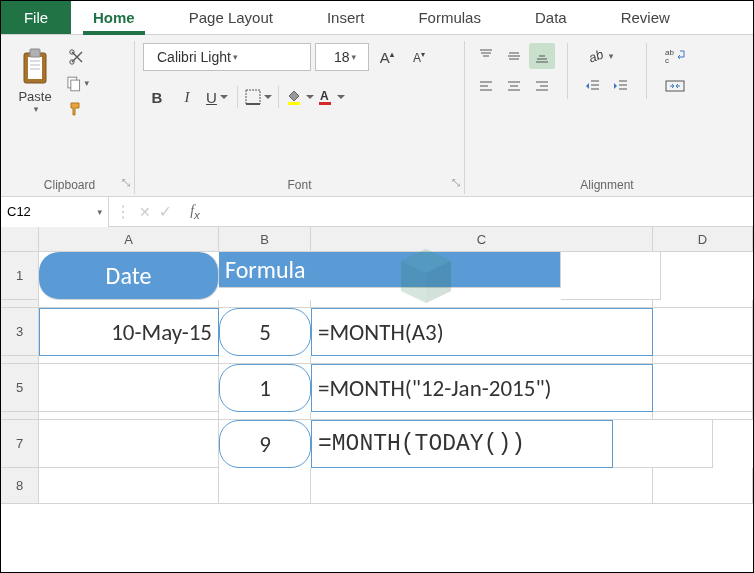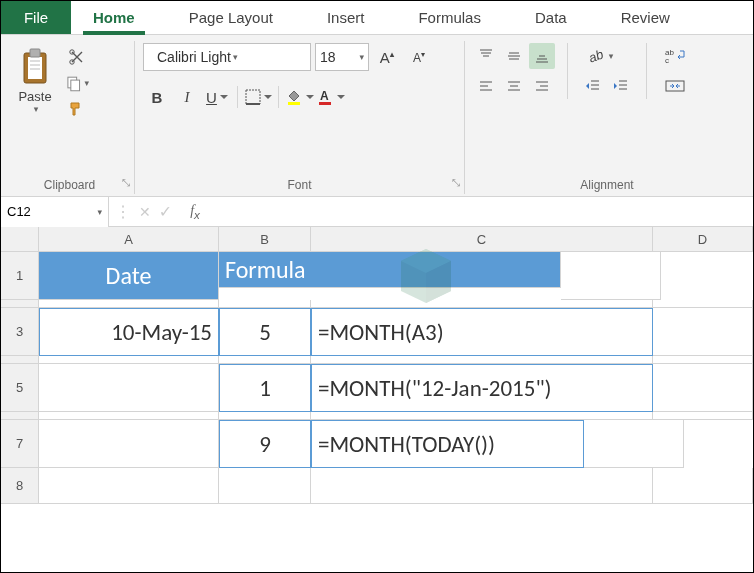--- a/index.html
+++ b/index.html
@@ -12,21 +12,21 @@
   .ribbon { background: #f3f3f3; border-bottom: 1px solid #d4d4d4; display: flex; padding: 6px 4px 2px 4px; height: 162px; }
   .group { border-right: 1px solid #d4d4d4; display: flex; flex-direction: column; justify-content: space-between; padding: 2px 8px 0 8px; }
   .group-body { display: flex; align-items: flex-start; gap: 4px; flex: 1; }
   .group-label { text-align: center; font-size: 12px; color: #666; padding: 3px 0 2px 0; position: relative; }
   .group-label .launcher { position: absolute; right: -4px; top: 2px; font-size: 10px; color: #888; cursor: pointer; }
   .btn-col { display: flex; flex-direction: column; align-items: center; justify-content: flex-start; padding: 2px 4px; gap: 2px; }
   .paste-large { width: 44px; display: flex; flex-direction: column; align-items: center; cursor: pointer; padding: 4px 2px; }
   .tiny-btn { width: 24px; height: 24px; display: flex; align-items: center; justify-content: center; cursor: pointer; border-radius: 2px; color: #5a5a5a; }
   .font-row1 { display: flex; align-items: center; gap: 4px; margin-bottom: 8px; }
   .font-name { width: 168px; height: 28px; border: 1px solid #c0c0c0; background: #fff; display: flex; align-items: center; padding: 0 13px; font-size: 14px; color: #333; justify-content: flex-start; cursor: pointer; }
-  .font-size { width: 54px; height: 28px; border: 1px solid #c0c0c0; background: #fff; display: flex; align-items: center; padding: 0 4px; font-size: 14px; color: #333; justify-content: space-between; cursor: pointer; }
+  .font-size { width: 54px; height: 28px; border: 1px solid #c0c0c0; background: #fff; display: flex; align-items: center; padding: 0 18px; font-size: 14px; color: #333; justify-content: space-between; cursor: pointer; }
   .font-row2 { display: flex; align-items: center; gap: 2px; }
   .fmt-btn { min-width: 28px; height: 28px; display: flex; align-items: center; justify-content: center; cursor: pointer; border-radius: 2px; color: #444; font-size: 15px; position: relative; }
   .fmt-btn.dd::after { content: ""; border: 4px solid transparent; border-top-color: #666; margin-left: 3px; position: relative; top: 2px; }
   .align-col { display: flex; flex-direction: column; gap: 4px; }
   .align-row { display: flex; gap: 2px; }
   .align-btn { width: 26px; height: 26px; display: flex; align-items: center; justify-content: center; cursor: pointer; border-radius: 2px; }
   .align-btn.active { background: #c8e0cc; }
   .caret { font-size: 9px; color: #666; margin-left: 2px; }
   .namebox-bar { display: flex; align-items: center; border-bottom: 1px solid #d4d4d4; background: #fff; height: 30px; }
   .namebox { width: 108px; height: 30px; border-right: 1px solid #d4d4d4; display: flex; align-items: center; padding: 0 6px; font-size: 13px; justify-content: space-between; background: #fff; }
@@ -35,21 +35,21 @@
   .sheet { position: relative; }
   .colheads { display: flex; border-bottom: 1px solid #d4d4d4; }
   .corner { width: 38px; height: 24px; background: #f0f0f0; border-right: 1px solid #d4d4d4; }
   .colhead { height: 24px; background: #f0f0f0; border-right: 1px solid #d4d4d4; display: flex; align-items: center; justify-content: center; font-size: 13px; color: #555; cursor: pointer; }
   .rowwrap { display: flex; }
   .rowhead { width: 38px; background: #f0f0f0; border-right: 1px solid #d4d4d4; border-bottom: 1px solid #d4d4d4; display: flex; align-items: center; justify-content: center; font-size: 13px; color: #555; cursor: pointer; }
   .cell { border-right: 1px solid #d4d4d4; border-bottom: 1px solid #d4d4d4; display: flex; align-items: center; padding: 0 6px; font-size: 23px; color: #333; overflow: hidden; white-space: nowrap; font-family: Calibri, 'Calibri Light', sans-serif; }
   .hdr-cell { background: #5b9bd5; color: #fff; font-size: 24px; font-weight: 300; font-family: 'Calibri Light', Calibri, sans-serif; }
   .data-cell { border: 1px solid #5b9bd5; }
   .right { justify-content: flex-end; text-align: right; }
-  .center { justify-content: center; }
+  .center { justify-content: center; border-radius: 20px; }
   svg { display: block; }
   .watermark { position: absolute; left: 380px; top: 230px; opacity: 0.18; pointer-events: none; }
 </style>
 </head>
 <body>
 
 <div class="tabbar">
   <div class="file-tab">File</div>
   <div id="tabs-container" style="display:flex;gap:10px;">
       <div class="tab active">Home</div>
@@ -310,21 +310,21 @@
         <div class="rowhead" style="height: 8px;"></div>
         <div class="cell" style="width: 180px; height: 8px;"></div>
         <div class="cell" style="width: 92px; height: 8px;"></div>
         <div class="cell" style="width: 342px; height: 8px;"></div>
         <div class="cell" style="width: 100px; height: 8px;"></div>
       </div>
       <div class="rowwrap">
         <div class="rowhead" style="height: 48px;">7</div>
         <div class="cell right" style="width: 180px; height: 48px;"></div>
         <div class="cell data-cell center" style="width: 92px; height: 48px;">9</div>
-        <div class="cell data-cell" style="width: 273px; height: 48px;">=MONTH(TODAY())</div>
+        <div class="cell data-cell" style="width: 302px; height: 48px; font-family: Liberation Mono, monospace;">=MONTH(TODAY())</div>
         <div class="cell" style="width: 100px; height: 48px;"></div>
       </div>
       <div class="rowwrap">
         <div class="rowhead" style="height: 36px;">8</div>
         <div class="cell" style="width: 180px; height: 36px;"></div>
         <div class="cell" style="width: 92px; height: 36px;"></div>
         <div class="cell" style="width: 342px; height: 36px;"></div>
         <div class="cell" style="width: 100px; height: 36px;"></div>
       </div>
     </div>

